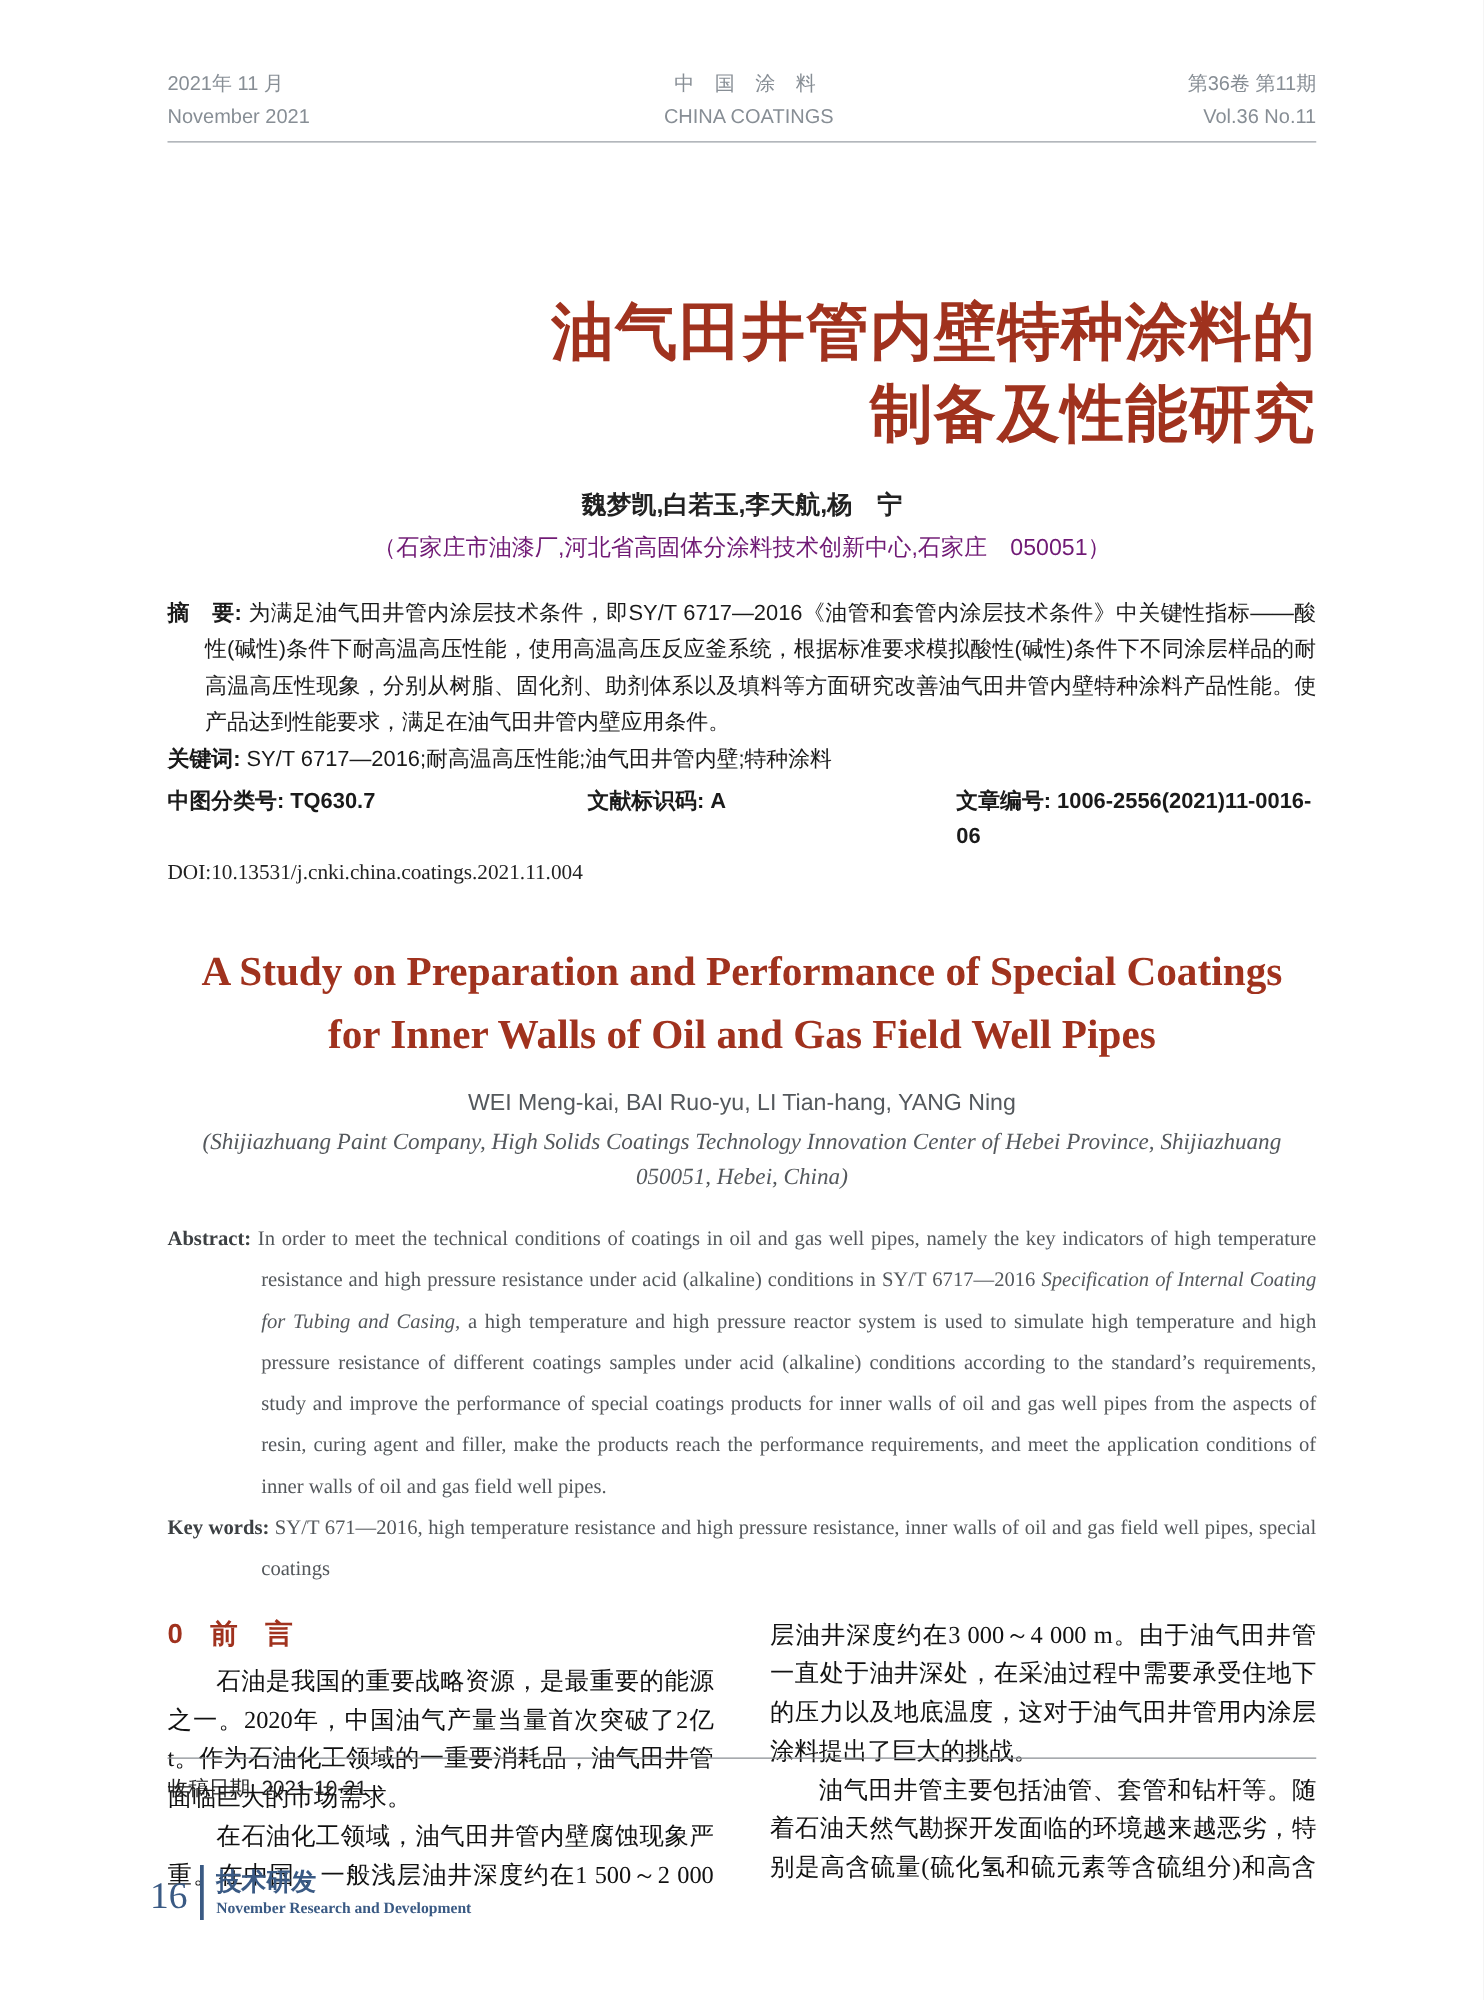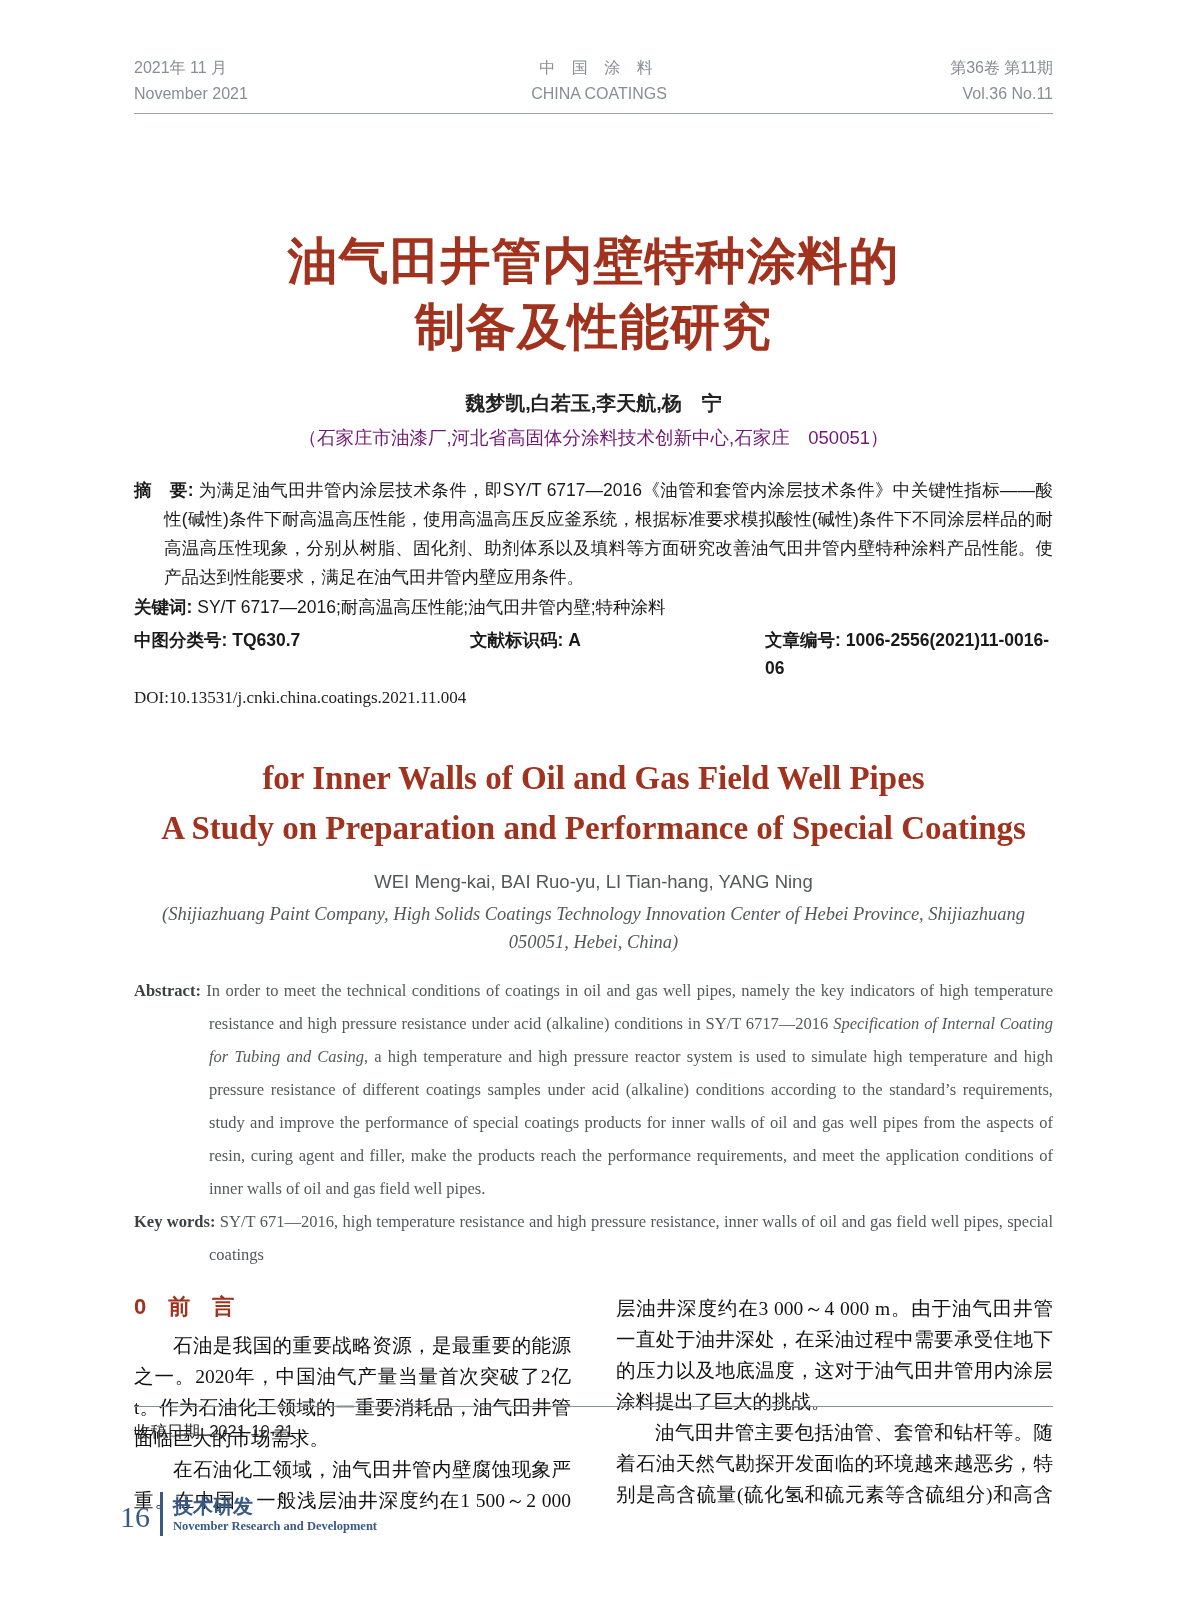--- a/index.html
+++ b/index.html
@@ -23,22 +23,22 @@
     border-bottom: 1.5px solid #9aa0a6;
     padding-bottom: 6px;
   }
   .hdr-cell { white-space: nowrap; }
   .hdr-cell.center { text-align: center; }
   .hdr-cell.center .zh { letter-spacing: 6px; }
   .hdr-cell.right { text-align: right; }
   
   .title-zh {
     margin-top: 118px;
-    text-align: center;
-    font-family: Liberation Mono, monospace;
+    text-align: right;
+    font-family: Liberation Sans, sans-serif;
     font-weight: bold;
     font-size: 50px; line-height: 66px;
     color: var(--accent-red, #A0321E);
     letter-spacing: 1px;
   }
   .authors-zh {
     margin-top: 26px; text-align: center;
     font-family: "Liberation Sans", sans-serif;
     font-weight: bold; font-size: 20px; color: #222;
   }
@@ -196,22 +196,22 @@
   </div>
 
   <div class="meta-row">
     <span class="m1">中图分类号: TQ630.7</span>
     <span class="m2">文献标识码: A</span>
     <span class="m3">文章编号: 1006-2556(2021)11-0016-06</span>
   </div>
   <div class="doi">DOI:10.13531/j.cnki.china.coatings.2021.11.004</div>
 
   <h2 class="title-en">
+    <div>A Study on Preparation and Performance of Special Coatings</div>
     <div>for Inner Walls of Oil and Gas Field Well Pipes</div>
-    <div>A Study on Preparation and Performance of Special Coatings</div>
   </h2>
 
   <div class="authors-en">WEI Meng-kai, BAI Ruo-yu, LI Tian-hang, YANG Ning</div>
   <div class="affil-en">(Shijiazhuang Paint Company, High Solids Coatings Technology Innovation Center of Hebei Province, Shijiazhuang 050051, Hebei, China)</div>
 
   <div class="abs-en">
     <span class="lbl">Abstract:</span>
     <span>In order to meet the technical conditions of coatings in oil and gas well pipes, namely the key indicators of high temperature resistance and high pressure resistance under acid (alkaline) conditions in SY/T 6717—2016 </span><span class="it">Specification of Internal Coating for Tubing and Casing</span><span>, a high temperature and high pressure reactor system is used to simulate high temperature and high pressure resistance of different coatings samples under acid (alkaline) conditions according to the standard’s requirements, study and improve the performance of special coatings products for inner walls of oil and gas well pipes from the aspects of resin, curing agent and filler, make the products reach the performance requirements, and meet the application conditions of inner walls of oil and gas field well pipes.</span>
   </div>
 

